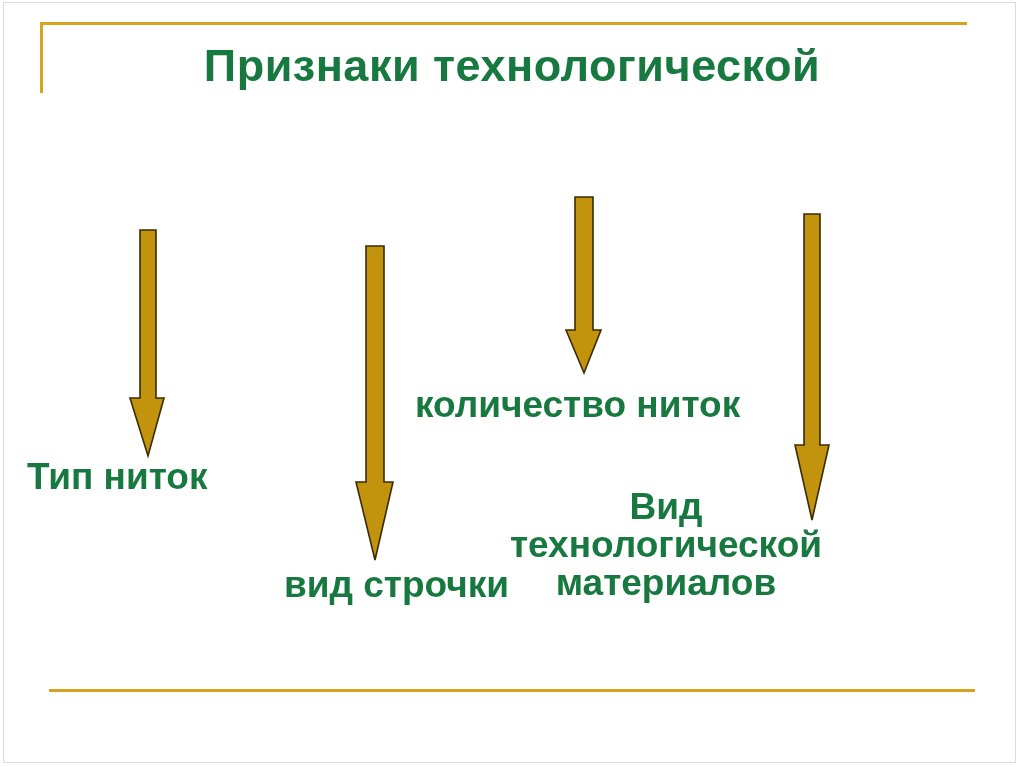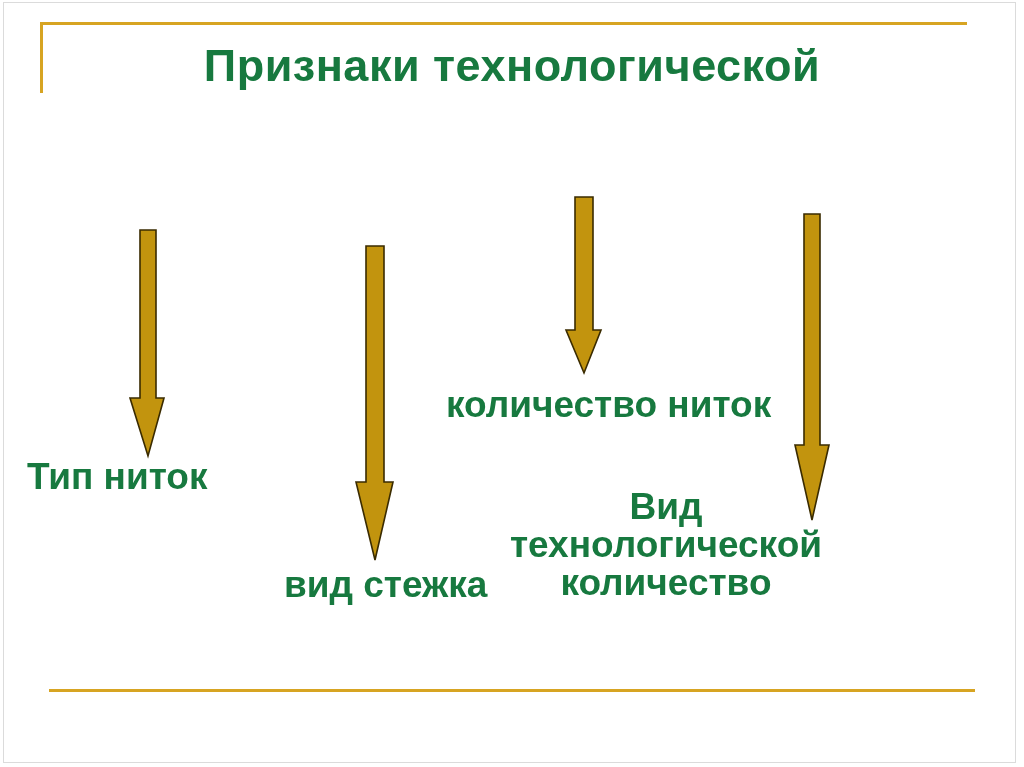--- a/index.html
+++ b/index.html
@@ -67,21 +67,21 @@
   .label {
     position: absolute;
     color: var(--text-green);
     font-size: 37px;
     font-weight: bold;
     line-height: 1;
     white-space: nowrap;
   }
   .label-stitch-type  { left: 27px;  top: 458px; }
   .label-seam-kind    { left: 284px; top: 566px; }
-  .label-thread-count { left: 446px; top: 386px; }
+  .label-thread-count { left: 415px; top: 386px; }
   .label-material-kind {
     right: 62px; top: 488px;
     text-align: center;
     line-height: 38px;
     white-space: normal;
   }
   .bottom-rule {
     position: absolute;
     left: 49px; top: 689px;
     width: 926px; height: 3px;
@@ -106,23 +106,23 @@
     <polygon points="140,230 156,230 156,398 164,398 148,456 130,398 140,398"></polygon>
     <polygon points="366,246 384,246 384,482 393,482 375,560 356,482 366,482"></polygon>
     <polygon points="575,197 593,197 593,330 601,330 584,373 566,330 575,330"></polygon>
     <polygon points="804,214 820,214 820,445 829,445 812,520 795,445 804,445"></polygon>
   </svg>
 
   <div class="label label-stitch-type">Тип ниток</div>
 
   <div class="label label-thread-count">количество ниток</div>
 
-  <div class="label label-seam-kind">вид стежка</div>
+  <div class="label label-seam-kind">вид строчки</div>
 
   <div class="label label-material-kind">
     <span>Вид</span><br>
     <span>технологической</span><br>
-    <span>количество</span>
+    <span>материалов</span>
   </div>
 
   <div class="bottom-rule"></div>
 
 </div>
 
 </body></html>

